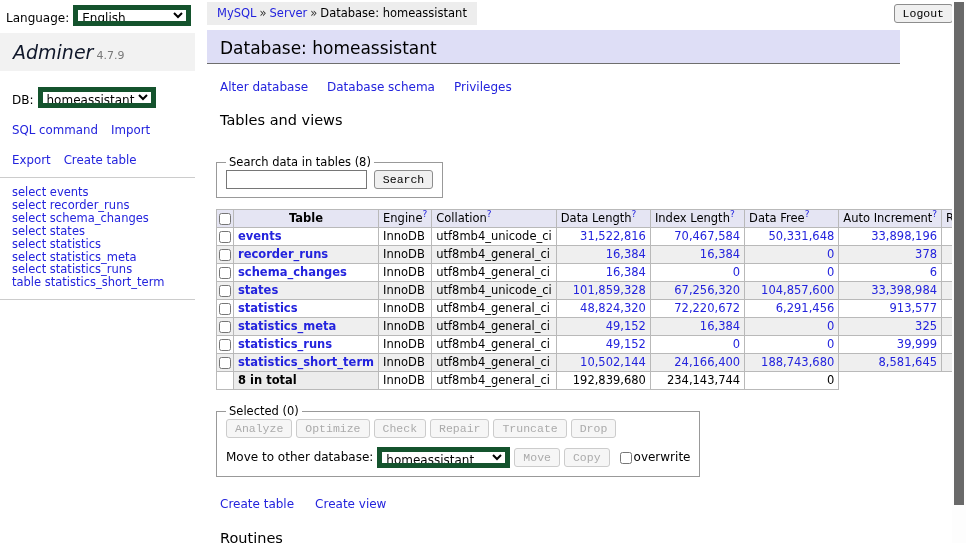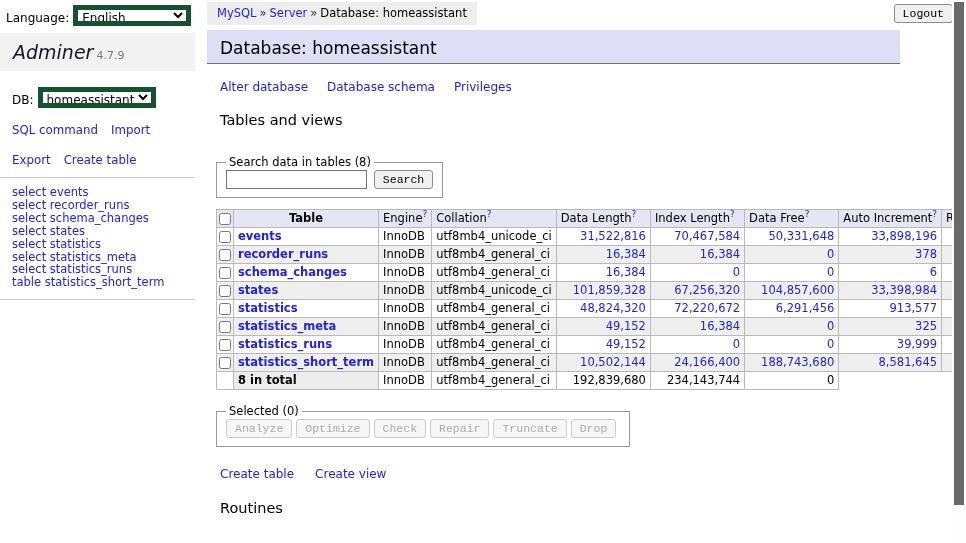--- a/index.html
+++ b/index.html
@@ -278,20 +278,23 @@
             <td class="num">0</td>
           </tr>
         </tfoot>
       </table>
     </div>
 
   <div>
     <fieldset class="selected-fs">
       <legend>Selected (0)</legend>
       <div id="selected-buttons"><button class="btn-disabled" disabled="">Analyze</button><button class="btn-disabled" disabled="">Optimize</button><button class="btn-disabled" disabled="">Check</button><button class="btn-disabled" disabled="">Repair</button><button class="btn-disabled" disabled="">Truncate</button><button class="btn-disabled" disabled="">Drop</button></div>
+      <div class="move-row">
+        <span>Move to other database:</span><select><option>homeassistant</option></select><span id="move-buttons"><button class="btn-disabled" disabled="">Move</button><button class="btn-disabled" disabled="">Copy</button></span><label class="overwrite-wrap"><input type="checkbox" style=""><span>overwrite</span></label>
+      </div>
     </fieldset>
   </div>
 
   <div class="create-links" id="create-links"><a class="lnk">Create table</a><a class="lnk">Create view</a></div>
 
   <h3 class="h3-routines">Routines</h3>
   
 
   
 </main>

